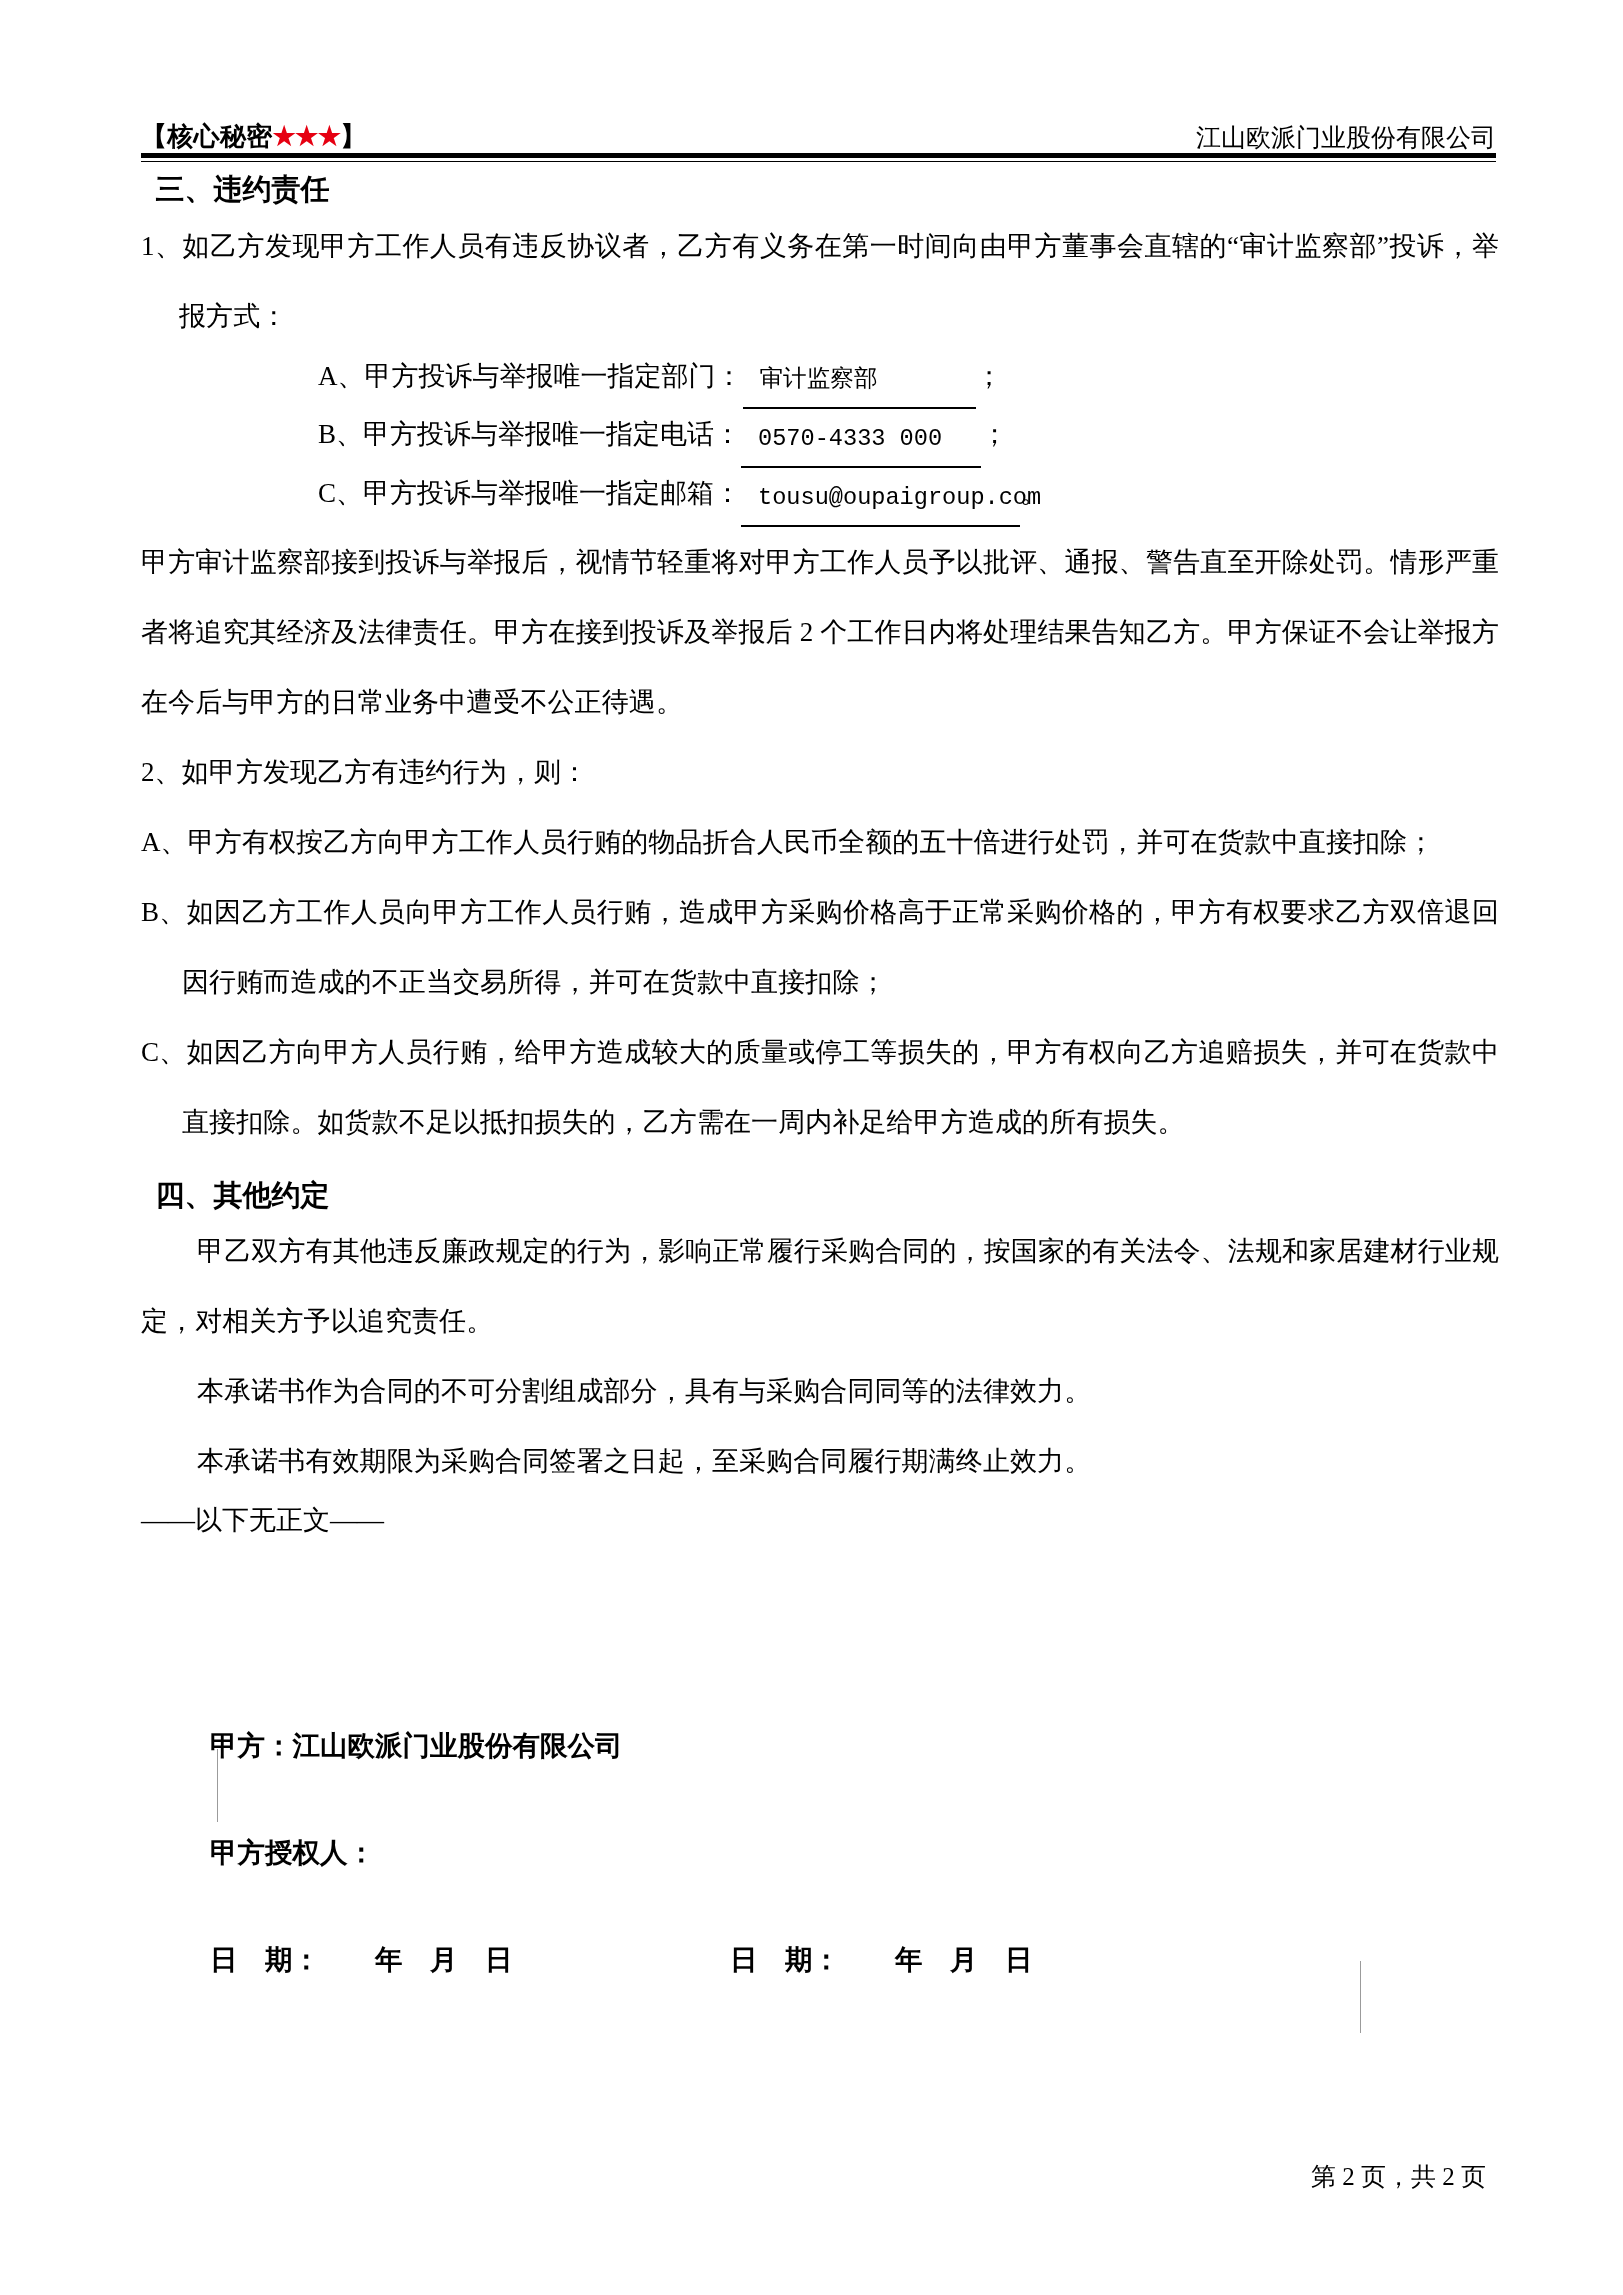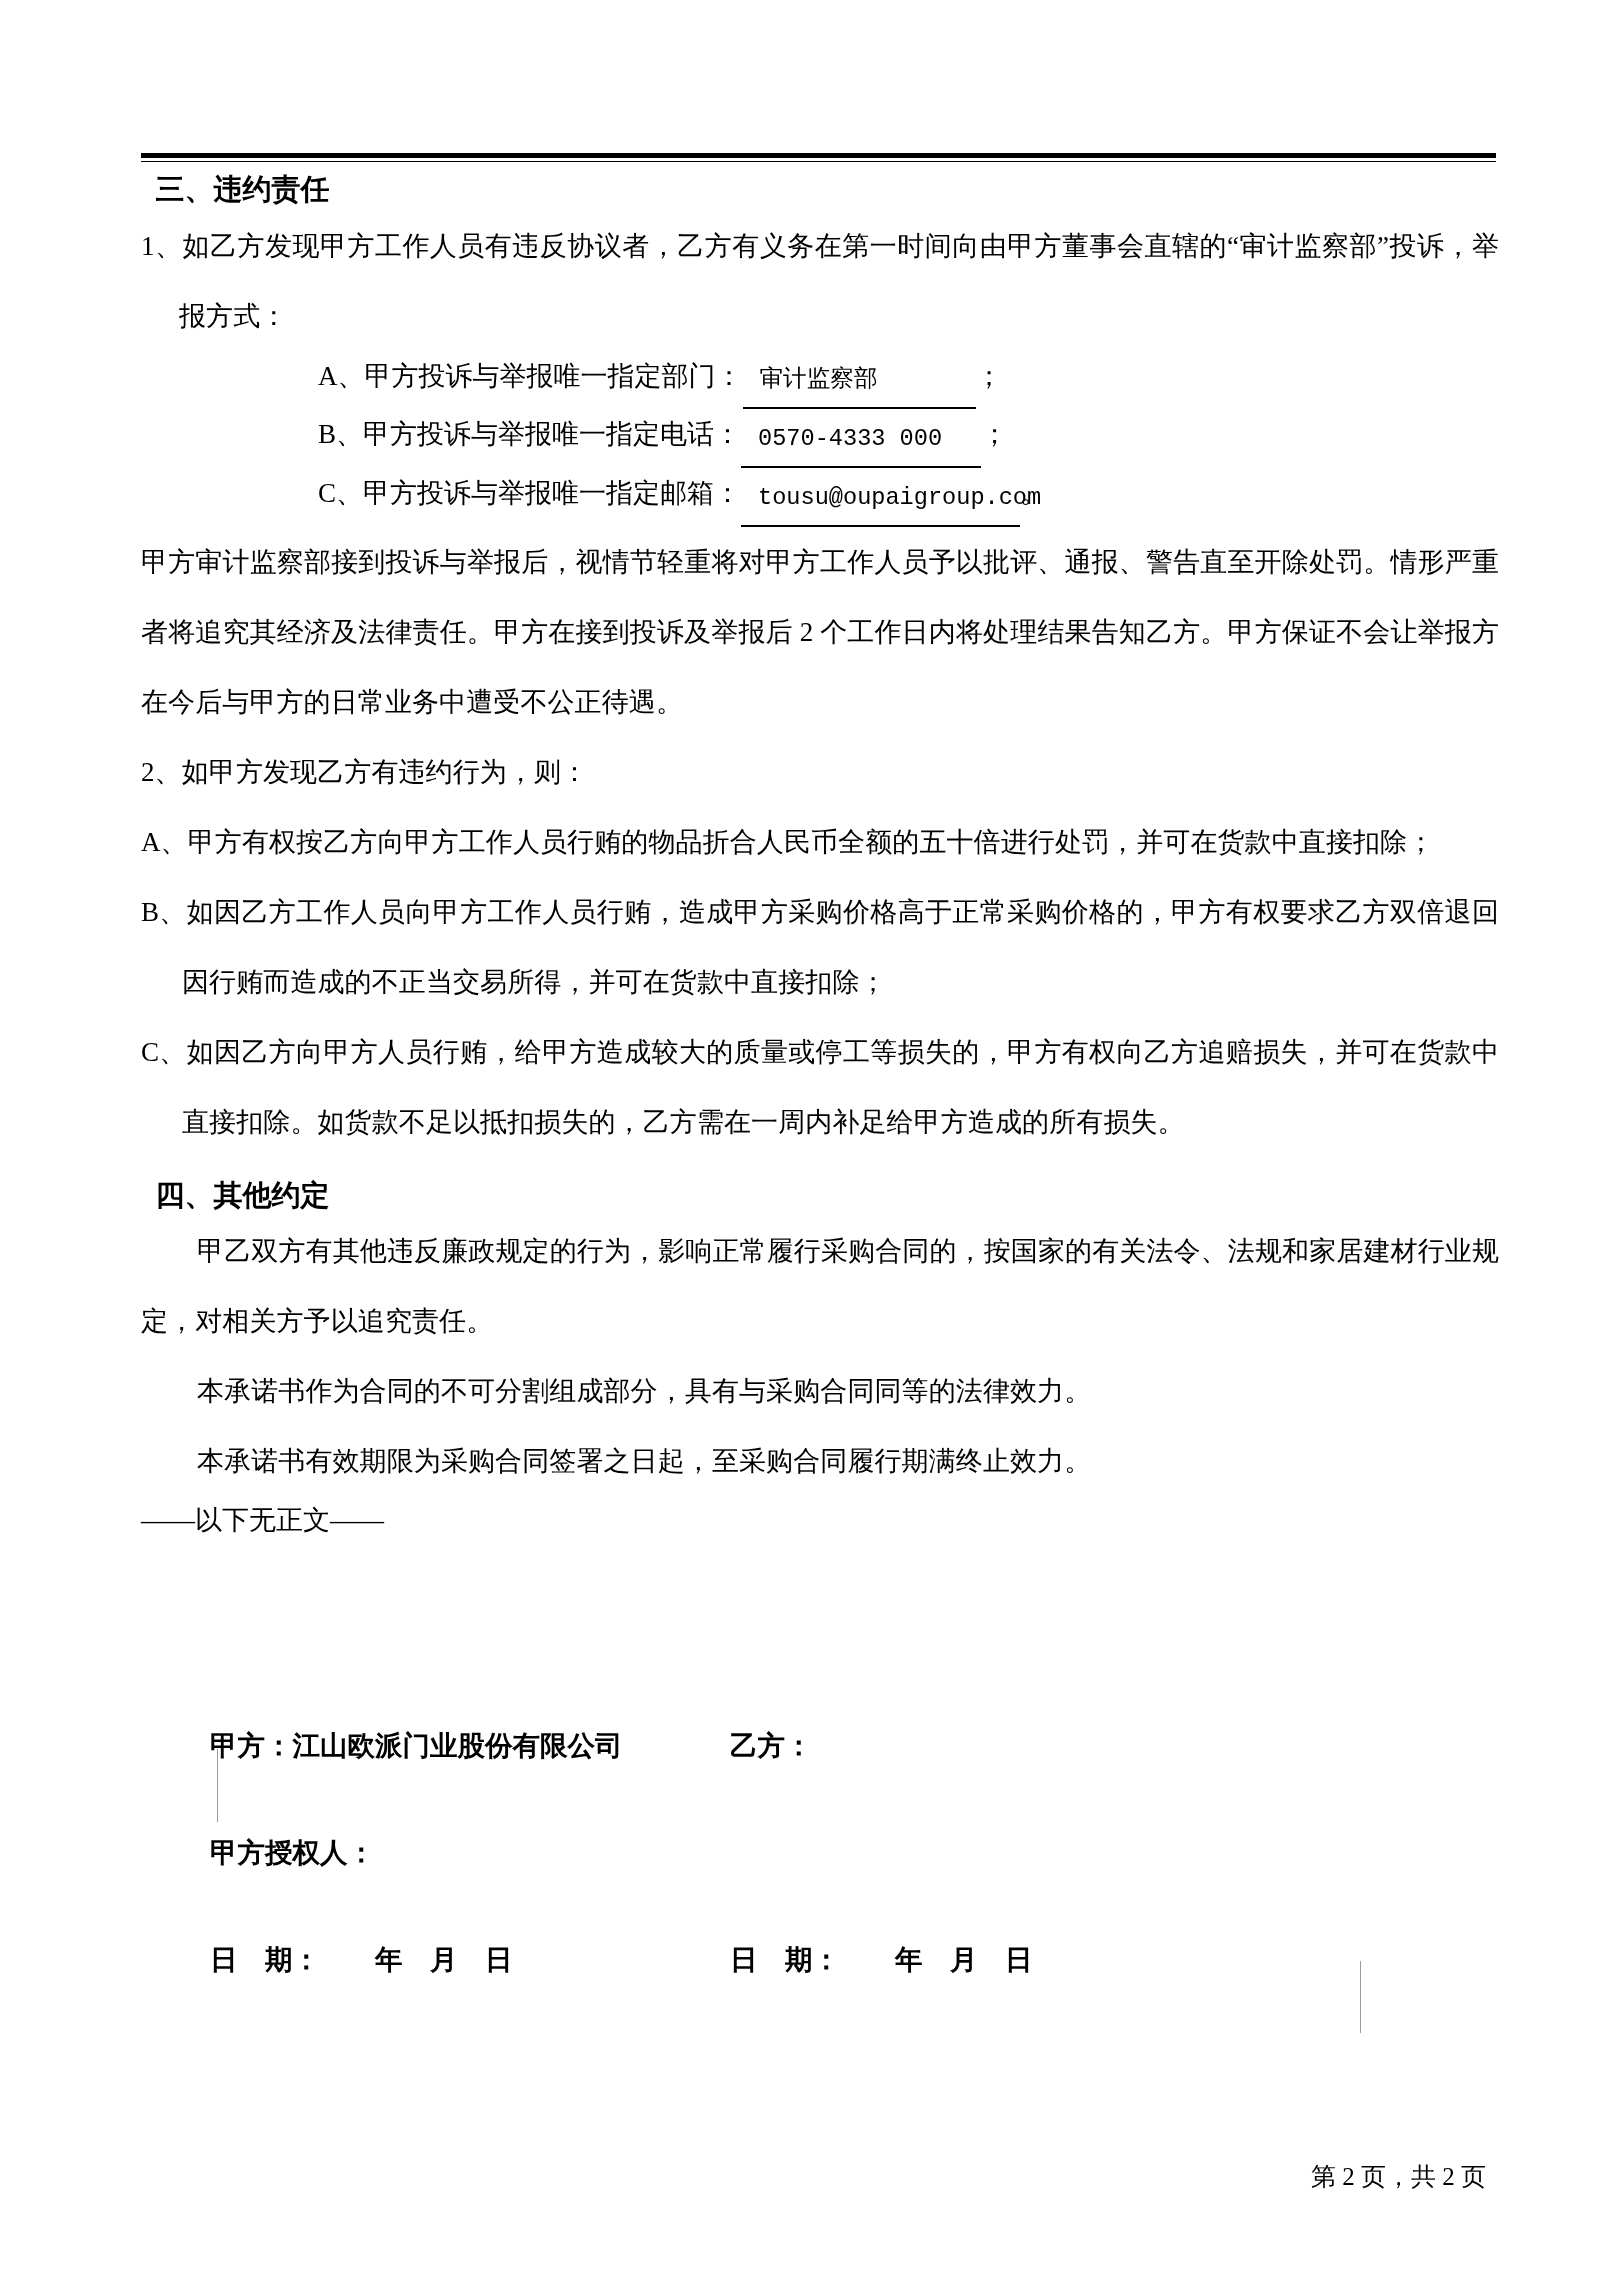--- a/index.html
+++ b/index.html
@@ -189,20 +189,24 @@
     padding-right: 13px;
     box-sizing: border-box;
   }
 </style>
 </head>
 <body>
 
 <div class="page">
 
   <div class="header">
+    <div class="header-row">
+      <div class="header-left"><span>【核心秘密</span><span class="stars">★★★</span><span>】</span></div>
+      <div class="header-right">江山欧派门业股份有限公司</div>
+    </div>
     <div class="header-rule-thick"></div>
     <div class="header-rule-thin"></div>
   </div>
 
   <div class="content">
 
     <div class="h-sec">三、违约责任</div>
 
     <div class="spacer-sm"></div>
 
@@ -232,21 +236,20 @@
     <p class="p indent2 noj">本承诺书作为合同的不可分割组成部分，具有与采购合同同等的法律效力。</p>
     <p class="p indent2 noj">本承诺书有效期限为采购合同签署之日起，至采购合同履行期满终止效力。</p>
 
     <div class="centered">——以下无正文——</div>
 
   </div>
 
   <div class="sig-block">
     <div class="sig-row">
       <div class="sig-col-a">甲方：江山欧派门业股份有限公司</div>
-      <div class="sig-col-b">乙方：</div>
     </div>
     <div class="sig-row">
       <div class="sig-col-a">甲方授权人：</div>
     </div>
     <div class="sig-row date-row">
       <div class="sig-col-a date-text">日　期：　　年　月　日</div>
       <div class="sig-col-b date-text">日　期：　　年　月　日</div>
     </div>
   </div>
 

